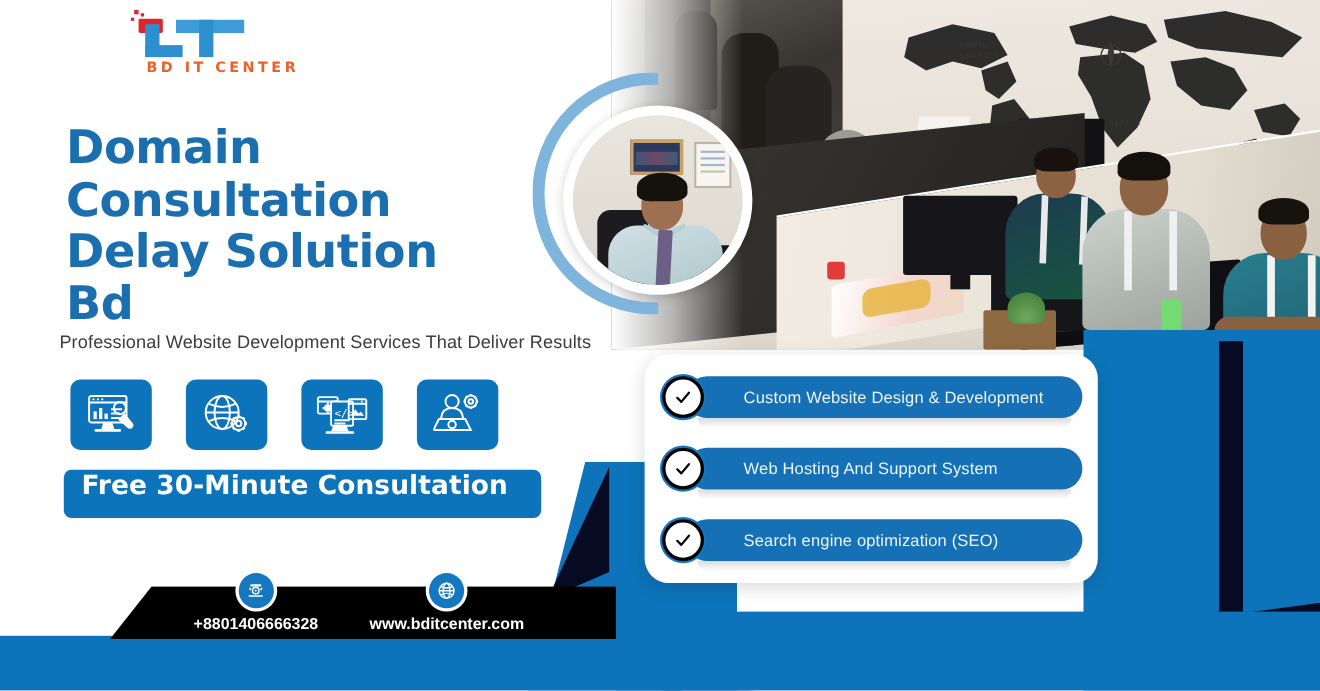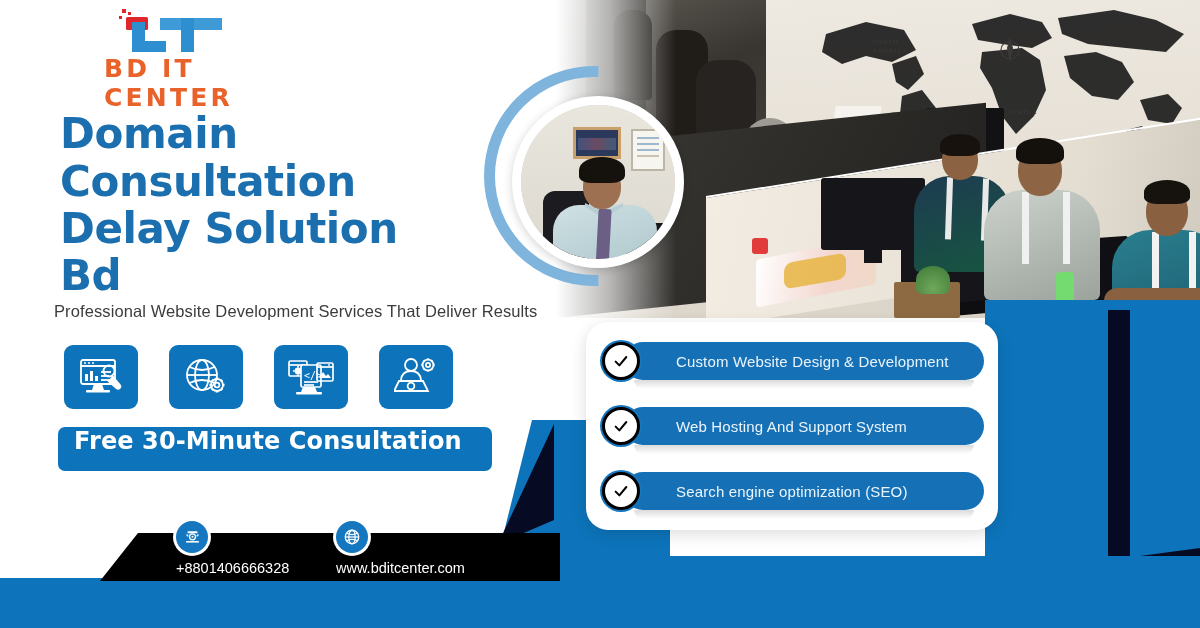--- a/index.html
+++ b/index.html
@@ -120,22 +120,23 @@
     clip-path:polygon(52px 0,190px 0,190px 208px,0 208px);}
   .navy-tri{position:absolute;left:498px;top:424px;width:70px;height:120px;background:#060a23;
     clip-path:polygon(56px 0,56px 96px,0 120px);}
   .blue-bottom-left{position:absolute;left:0;top:578px;width:620px;height:50px;background:#0d74bb;}
 
   
   .logo{position:absolute;left:92px;top:8px;width:180px;height:66px;}
   .logo-mark{position:relative;width:126px;height:44px;margin-left:22px;}
   .logo-word{
     margin-top:2px;margin-left:12px;
-    font-size:25px;font-weight:700;letter-spacing:3.2px;color:#e8622a;
+    font-size:13px;font-weight:700;letter-spacing:3.2px;color:#e8622a;
     font-family:"DejaVu Sans", sans-serif;
+    text-align:right;
   }
 
   
   .headline{
     position:absolute;left:60px;top:82px;width:470px;
     color:#1b6fae;font-weight:700;font-size:42px;line-height:1.13;
     letter-spacing:-.4px;font-family:"DejaVu Sans", sans-serif;
   }
   .subhead{
     position:absolute;left:54px;top:302px;width:520px;
@@ -157,21 +158,21 @@
     color:#ffffff;font-weight:700;font-size:24px;letter-spacing:.1px;
     font-family:"DejaVu Sans", sans-serif;
     padding-left:16px;box-sizing:border-box;
   }
 
   
   .contact-bar{
     position:absolute;left:100px;top:533px;width:460px;height:48px;background:#000000;
     clip-path:polygon(38px 0,460px 0,460px 48px,0 48px);
   }
-  .contact-item{position:absolute;display:flex;flex-direction:column;align-items:flex-start;}
+  .contact-item{position:absolute;display:flex;flex-direction:column;align-items:center;font-weight:bold;}
   .contact-icon{
     width:32px;height:32px;border-radius:50%;background:#1577bf;
     display:flex;align-items:center;justify-content:center;color:#fff;
     box-shadow:0 0 0 3px #ffffff;
   }
   .contact-text{margin-top:7px;color:#ffffff;font-size:14.5px;white-space:nowrap;
     font-family:"Liberation Sans", sans-serif;}
   .ci-phone{left:176px;top:521px;}
   .ci-web{left:336px;top:521px;}
 

